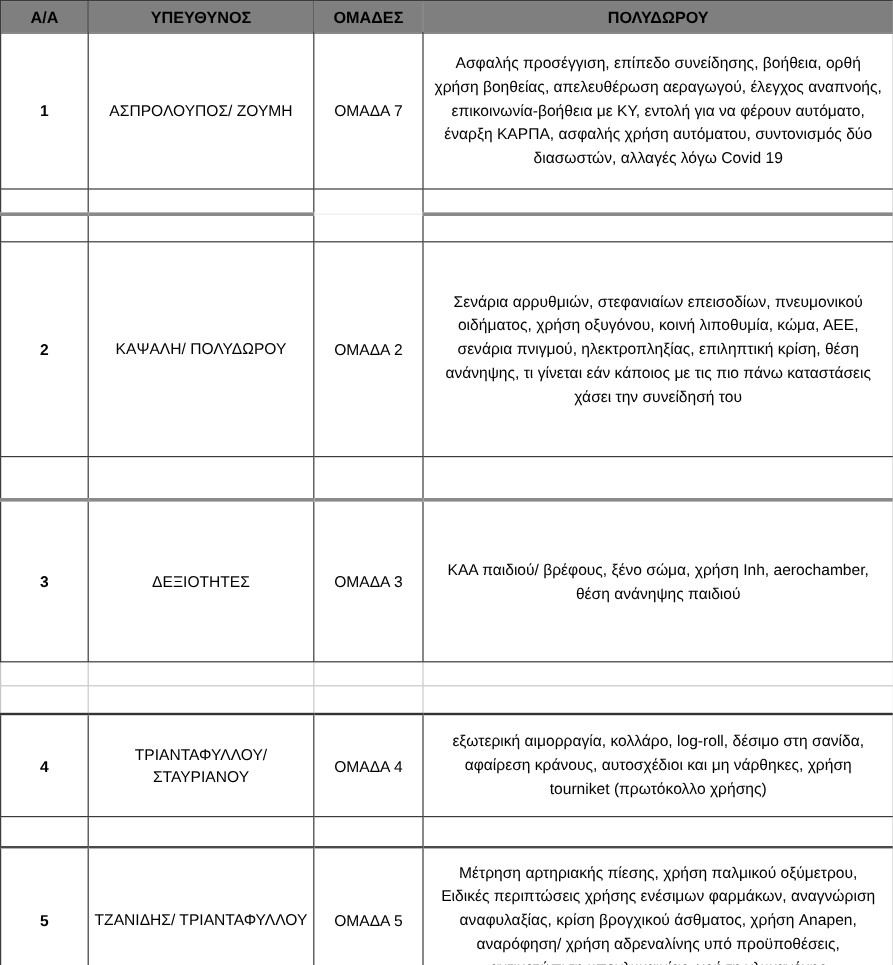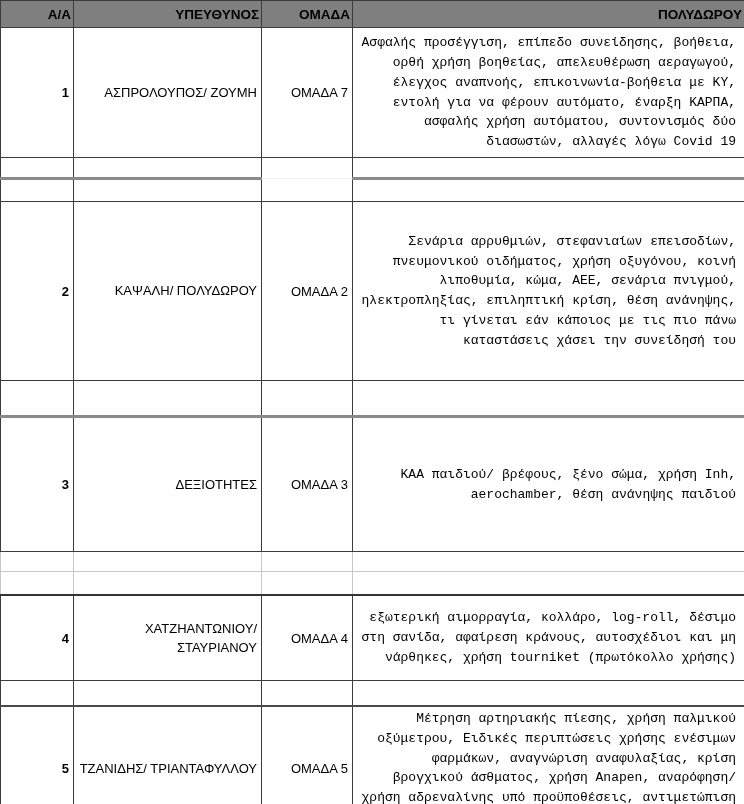--- a/index.html
+++ b/index.html
@@ -18,39 +18,39 @@
     width: 744px;
     margin: 0;
   }
   col.c-num   { width: 73px; }
   col.c-resp  { width: 188px; }
   col.c-group { width: 91px; }
   col.c-skill { width: 392px; }
 
   th, td {
     border: 1px solid #3b3b3b;
-    text-align: right;
+    text-align: center;
     vertical-align: middle;
     overflow: hidden;
   }
   th {
     background: #7f7f7f;
     color: #000000;
     font-size: 13.5px;
     font-weight: bold;
     height: 26px;
     padding: 0 2px;
   }
   td {
     font-size: 13px;
     padding: 0 4px;
   }
   td.numcell { font-weight: bold; }
   td.respcell { line-height: 1.5; }
-  td.skillcell { line-height: 1.52; padding: 2px 8px; font-family: Liberation Mono, monospace; }
+  td.skillcell { line-height: 1.52; padding: 2px 8px; }
 
   
   tr.r1 td { height: 125px; }
   tr.r2 td { height: 174px; }
   tr.r3 td { height: 129px; border-top: 3px solid #8a8a8a; }
   tr.r4 td { height: 80px;  border-top: 2px solid #333333; }
   tr.r5 td { height: 116px; border-top: 2px solid #4a4a4a; border-bottom: 2px solid #1a1a1a; }
 
   
   tr.sep td { padding: 0; }
@@ -71,21 +71,21 @@
     <col class="c-num">
       <col class="c-resp">
       <col class="c-group">
       <col class="c-skill">
   </colgroup>
 
   <tbody>
       <tr>
     <th>Α/Α</th>
     <th>ΥΠΕΥΘΥΝΟΣ</th>
-    <th>ΟΜΑΔΑ</th>
+    <th>ΟΜΑΔΕΣ</th>
     <th>ΠΟΛΥΔΩΡΟΥ</th>
   </tr>
 
   <tr class="r1">
     <td class="numcell">1</td>
     <td class="respcell">ΑΣΠΡΟΛΟΥΠΟΣ/ ΖΟΥΜΗ</td>
     <td class="groupcell">ΟΜΑΔΑ 7</td>
     <td class="skillcell">Ασφαλής προσέγγιση, επίπεδο συνείδησης, βοήθεια, ορθή χρήση βοηθείας, απελευθέρωση αεραγωγού, έλεγχος αναπνοής, επικοινωνία-βοήθεια με ΚΥ, εντολή για να φέρουν αυτόματο, έναρξη ΚΑΡΠΑ,  ασφαλής χρήση αυτόματου, συντονισμός δύο διασωστών, αλλαγές λόγω Covid 19</td>
   </tr>
   <tr class="sep sepA">
@@ -128,21 +128,21 @@
   </tr>
   <tr class="sep light sepE">
     <td></td>
         <td></td>
     <td></td>
         <td></td>
   </tr>
 
   <tr class="r4">
     <td class="numcell">4</td>
-    <td class="respcell">ΧΑΤΖΗΑΝΤΩΝΙΟΥ/ ΣΤΑΥΡΙΑΝΟΥ</td>
+    <td class="respcell">ΤΡΙΑΝΤΑΦΥΛΛΟΥ/ ΣΤΑΥΡΙΑΝΟΥ</td>
     <td class="groupcell">ΟΜΑΔΑ 4</td>
     <td class="skillcell">εξωτερική αιμορραγία, κολλάρο, log-roll, δέσιμο στη σανίδα, αφαίρεση κράνους, αυτοσχέδιοι και μη νάρθηκες, χρήση tourniket (πρωτόκολλο χρήσης)</td>
   </tr>
   <tr class="sep sepF">
     <td></td>
         <td></td>
     <td></td>
         <td></td>
   </tr>
 

